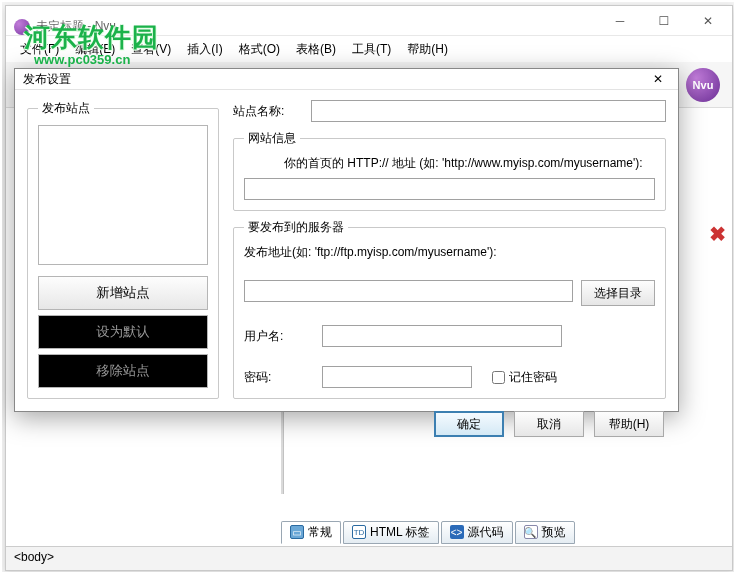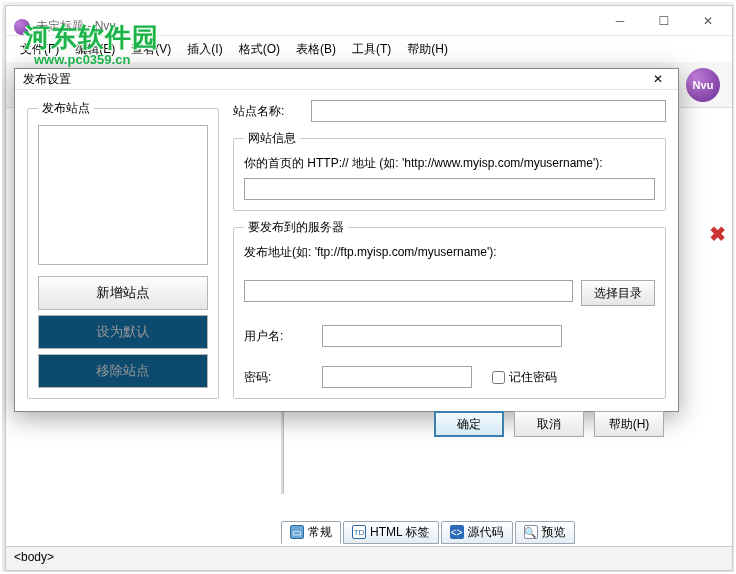--- a/index.html
+++ b/index.html
@@ -166,21 +166,21 @@
     border: 1px solid #b5b5b5;
     margin-bottom: 6px;
   }
   .side-btn {
     width: 100%;
     height: 34px;
     margin-top: 5px;
     background: linear-gradient(#fdfdfd,#e7e7e7);
     border: 1px solid #b5b5b5;
   }
-  .side-btn[disabled]{ color:#999;background:#0c4a6e;}
+  .side-btn[disabled]{ color:#999;background:#000000;}
   .right-col { flex:1; display:flex;flex-direction:column;gap:8px;}
   .row { display:flex;align-items:center;gap:8px;}
   .row label.lbl { width:70px;}
   .txt {
     flex:1;
     height:22px;
     border:1px solid #a1a1a1;
     padding: 2px 4px;
     font-family: inherit;
     font-size: 12px;
@@ -285,21 +285,21 @@
     </div>
 
     <div class="right-col">
       <div class="row">
         <label class="lbl">站点名称:</label>
         <input class="txt" type="text" style="">
       </div>
 
       <fieldset>
         <legend>网站信息</legend>
-        <div style="margin-bottom:6px;">你的首页的 HTTP:// 地址 (如: 'http://www.myisp.com/myusername'):</div>
+        <div style="margin-bottom:6px;margin-left:40px;">你的首页的 HTTP:// 地址 (如: 'http://www.myisp.com/myusername'):</div>
         <input class="txt" type="text" style="width: 100%;">
       </fieldset>
 
       <fieldset style="display:flex;flex-direction:column;gap:19px;">
         <legend>要发布到的服务器</legend>
         <div>发布地址(如: 'ftp://ftp.myisp.com/myusername'):</div>
         <div class="pubaddr-row">
           <input class="txt" type="text" style="">
           <button class="btn">选择目录</button>
         </div>

